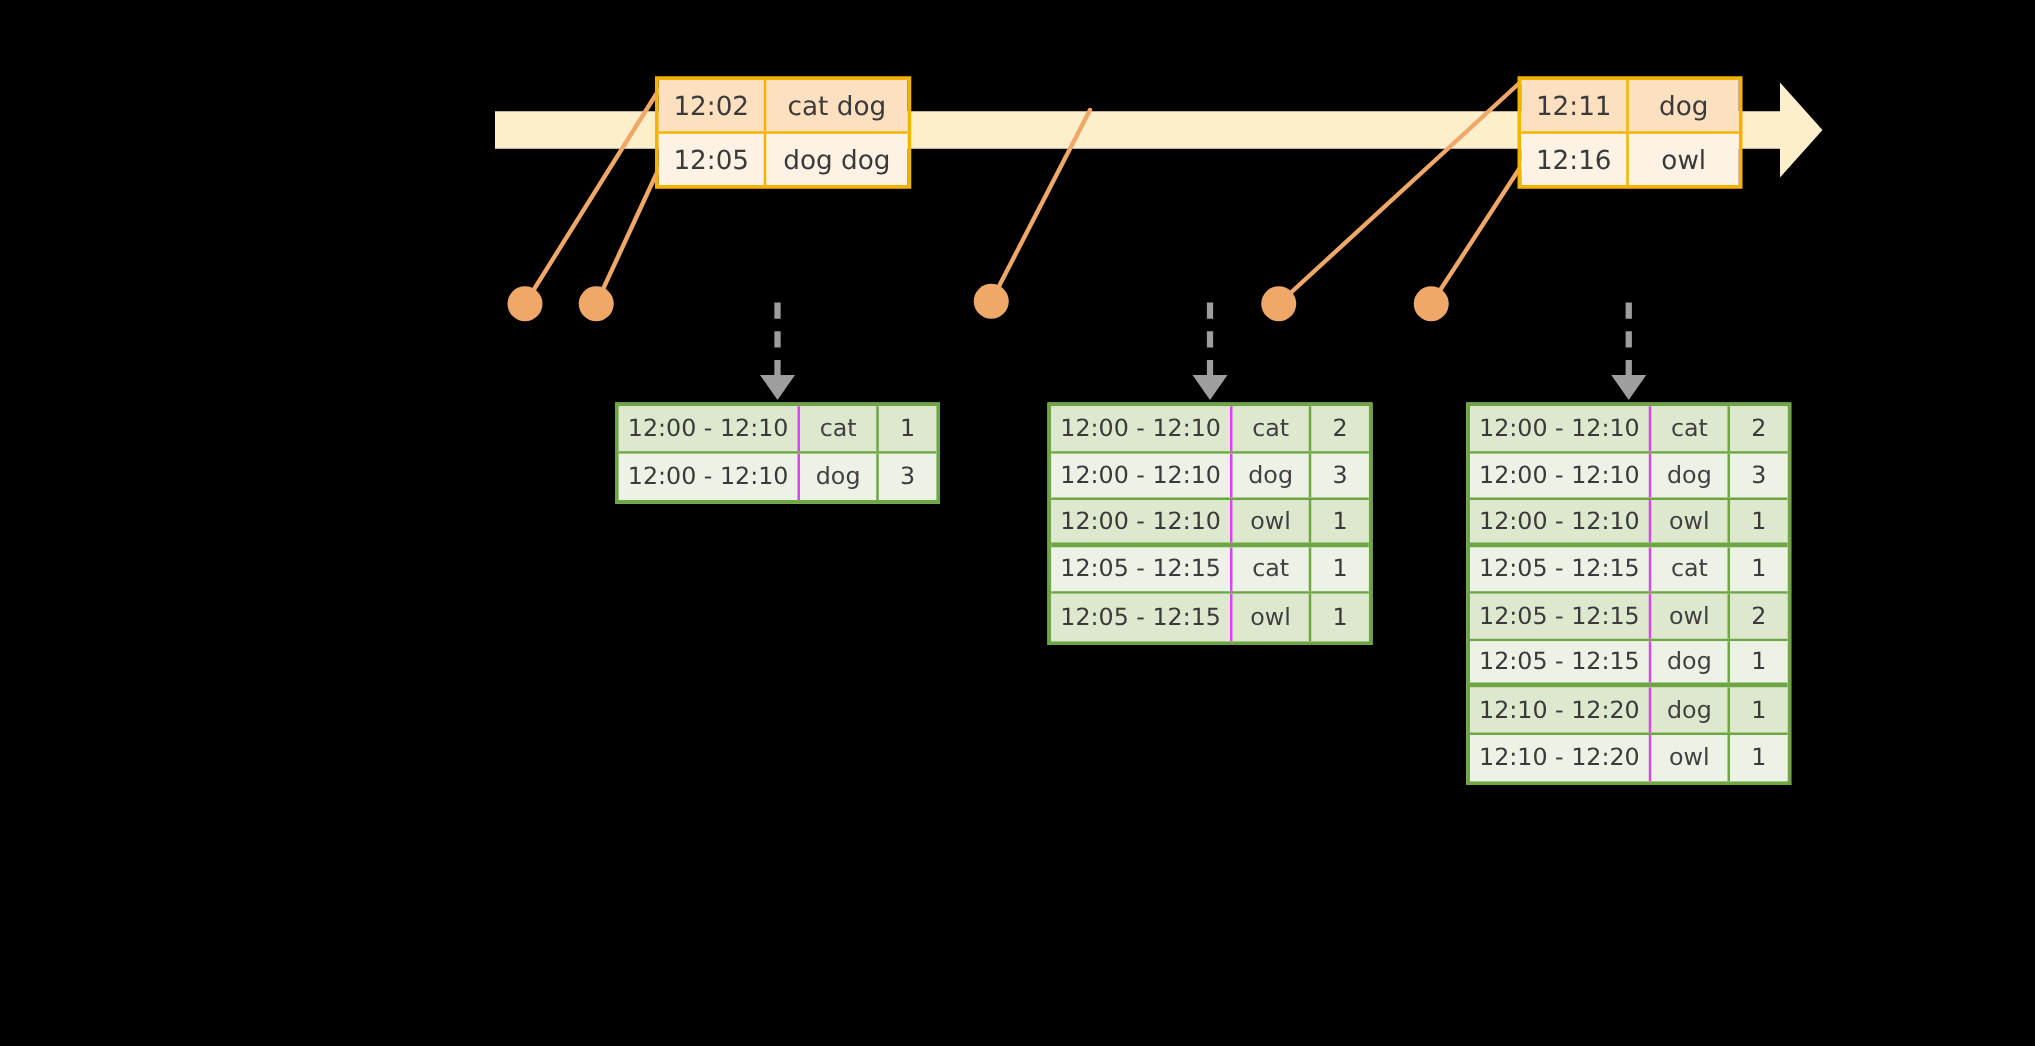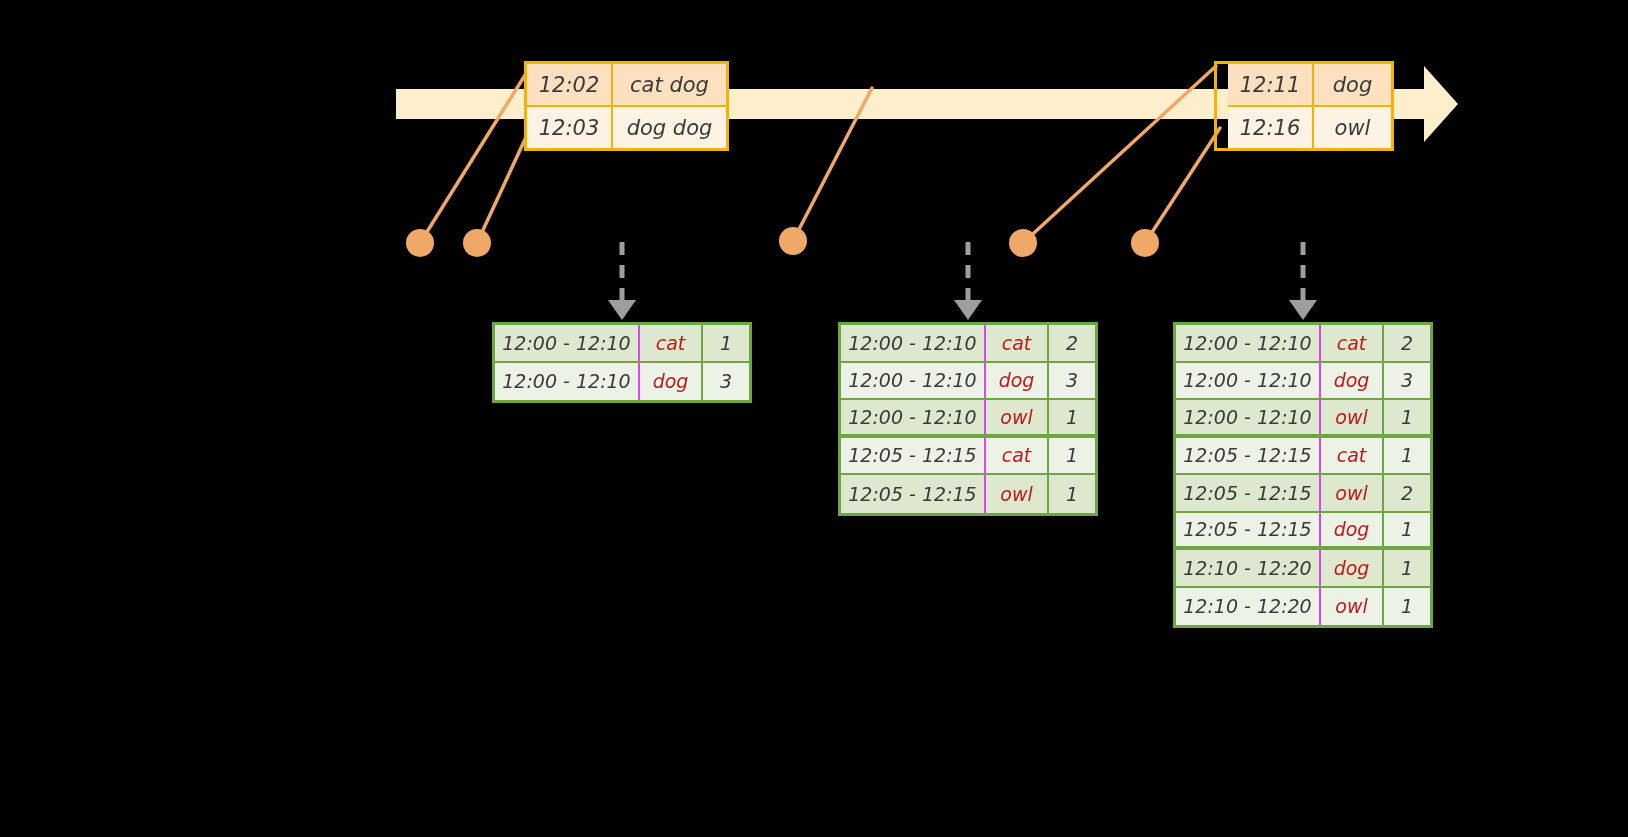--- a/index.html
+++ b/index.html
@@ -12,21 +12,20 @@
     height: 837px;
     position: relative;
     overflow: hidden;
     font-family: "DejaVu Sans", sans-serif;
   }
   #stage {
     position: absolute;
     left: 0; top: 0;
     width: 1628px;
     height: 837px;
-    font-style: italic;
   }
   #svg-layer {
     position: absolute;
     left: 0; top: 0;
     width: 1628px;
     height: 837px;
     pointer-events: none;
   }
 
   
@@ -100,21 +99,21 @@
     border-right: 2px solid #d946ef;
     box-sizing: border-box;
     white-space: nowrap;
   }
   .res-word {
     width: 63px;
     display: flex;
     align-items: center;
     justify-content: center;
     font-size: 19px;
-    color: #b91c1c;
+    color: #404040;
     border-right: 2px solid #6EA644;
     box-sizing: border-box;
   }
   .res-count {
     flex: 1;
     display: flex;
     align-items: center;
     justify-content: center;
     font-size: 19px;
     color: #3A3A3A;
@@ -160,27 +159,27 @@
       <path d="M 1289 300 L 1317 300 L 1303 320 Z"></path>
     </g>
   </svg>
 
   <div class="event-box" style="left:524px; top:61px; width:205px;">
     <div class="event-row shade-a">
       <div class="event-time">12:02</div>
       <div class="event-words">cat dog</div>
     </div>
     <div class="event-row shade-b">
-      <div class="event-time">12:03</div>
+      <div class="event-time">12:05</div>
       <div class="event-words">dog dog</div>
     </div>
   </div>
 
 
-  <div class="event-box" style="left:1214px; top:61px; width:180px;padding-left:11px;">
+  <div class="event-box" style="left:1214px; top:61px; width:180px;">
     <div class="event-row shade-a">
       <div class="event-time">12:11</div>
       <div class="event-words">dog</div>
     </div>
     <div class="event-row shade-b">
       <div class="event-time">12:16</div>
       <div class="event-words">owl</div>
     </div>
   </div>
 

